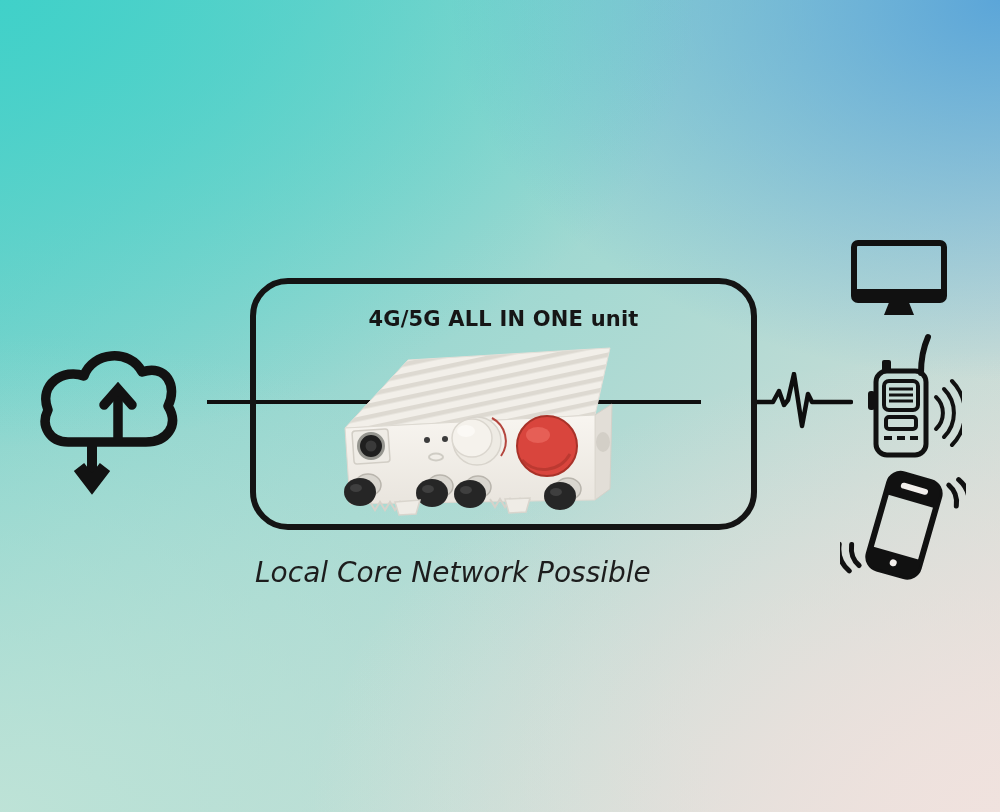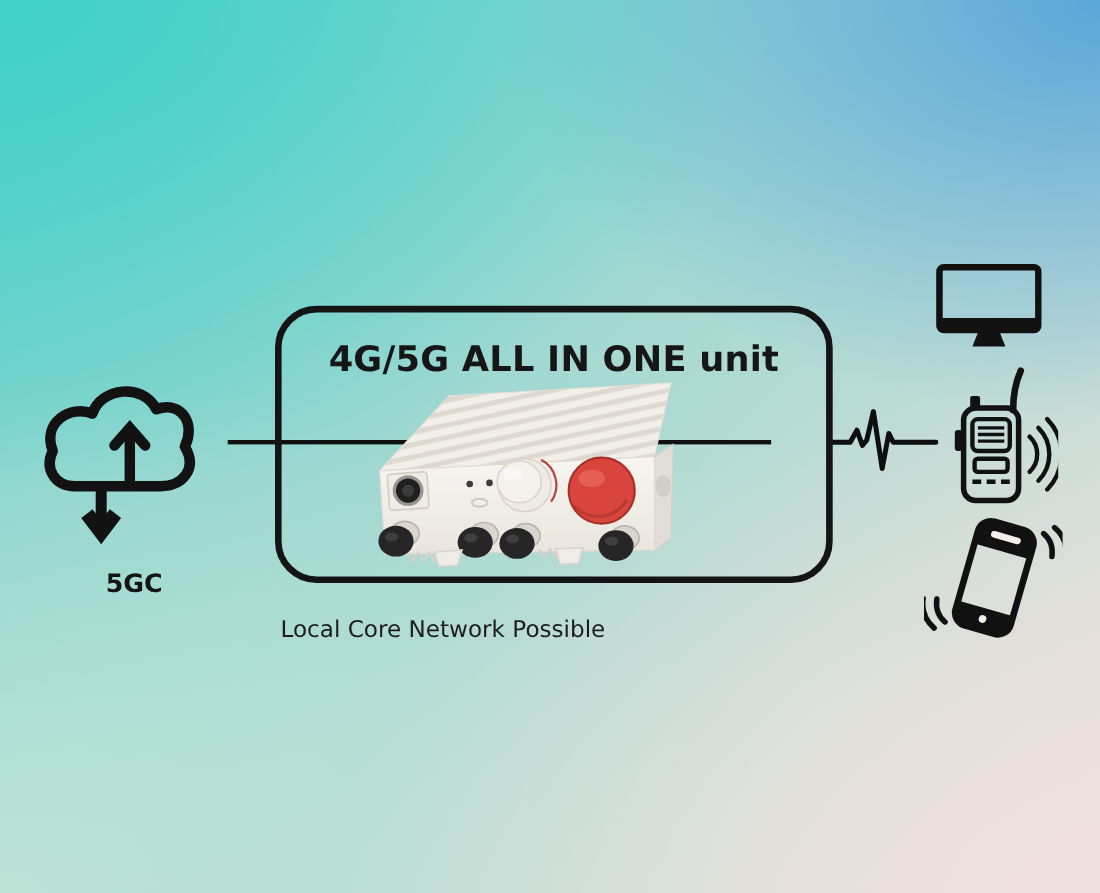--- a/index.html
+++ b/index.html
@@ -20,32 +20,32 @@
   
   .wire { position:absolute; left:207px; top:400px; width:494px; height:4px; background:#101010; z-index:1; }
 
   
   .unit-box {
     position:absolute; left:250px; top:278px; width:507px; height:252px;
     border:6px solid #141414; border-radius:38px; z-index:3;
   }
   .unit-title {
     margin-top:23px; text-align:center;
-    font-size:32px; font-weight:bold; color:#161616; letter-spacing:0.2px;
+    font-size:21px; font-weight:bold; color:#161616; letter-spacing:0.2px;
   }
 
   .device-svg { position:absolute; left:340px; top:342px; z-index:2; }
 
   .cloud-label {
     position:absolute; left:10px; top:516px; width:224px; text-align:center;
     font-size:23px; font-weight:bold; color:#141414; line-height:31px; z-index:2;
   }
   .notes {
     position:absolute; left:255px; top:556px; z-index:2;
-    font-size:21px; color:#1d1d1d; line-height:33px;
+    font-style:italic; font-size:28px; color:#1d1d1d; line-height:33px;
   }
   svg { display:block; }
 </style>
 </head>
 <body>
 
 <div class="canvas">
 
   <div class="wire"></div>
 
@@ -55,21 +55,20 @@
 
   <svg class="abs" style="left:30px; top:342px; z-index:2" width="152" height="160" viewBox="0 0 152 160">
     <path d="M38,100 C20,100 10,84 18,68 C8,42 34,26 54,34 C62,10 100,6 112,30 C136,22 148,44 138,64 C150,84 136,100 116,100 Z" fill="none" stroke="#121212" stroke-width="9.5" stroke-linejoin="round" stroke-linecap="round"></path>
     <line x1="88" y1="98" x2="88" y2="52" stroke="#121212" stroke-width="9.5"></line>
     <polyline points="74,63 88,47 102,63" fill="none" stroke="#121212" stroke-width="9.5" stroke-linecap="round"></polyline>
     <line x1="62" y1="98" x2="62" y2="134" stroke="#121212" stroke-width="10"></line>
     <polyline points="49,125 62,142 75,125" fill="none" stroke="#121212" stroke-width="13" stroke-linecap="butt"></polyline>
   </svg>
 
   <div class="cloud-label">
-    <div>5GC</div>
   </div>
 
   <div class="unit-box">
     <div class="unit-title">4G/5G ALL IN ONE unit</div>
   </div>
 
   <svg class="device-svg" width="295" height="180" viewBox="0 0 295 180">
     <defs>
       <pattern id="fins" width="11" height="11" patternUnits="userSpaceOnUse" patternTransform="rotate(78)">
         <rect width="11" height="11" fill="#f2efe9"></rect>

